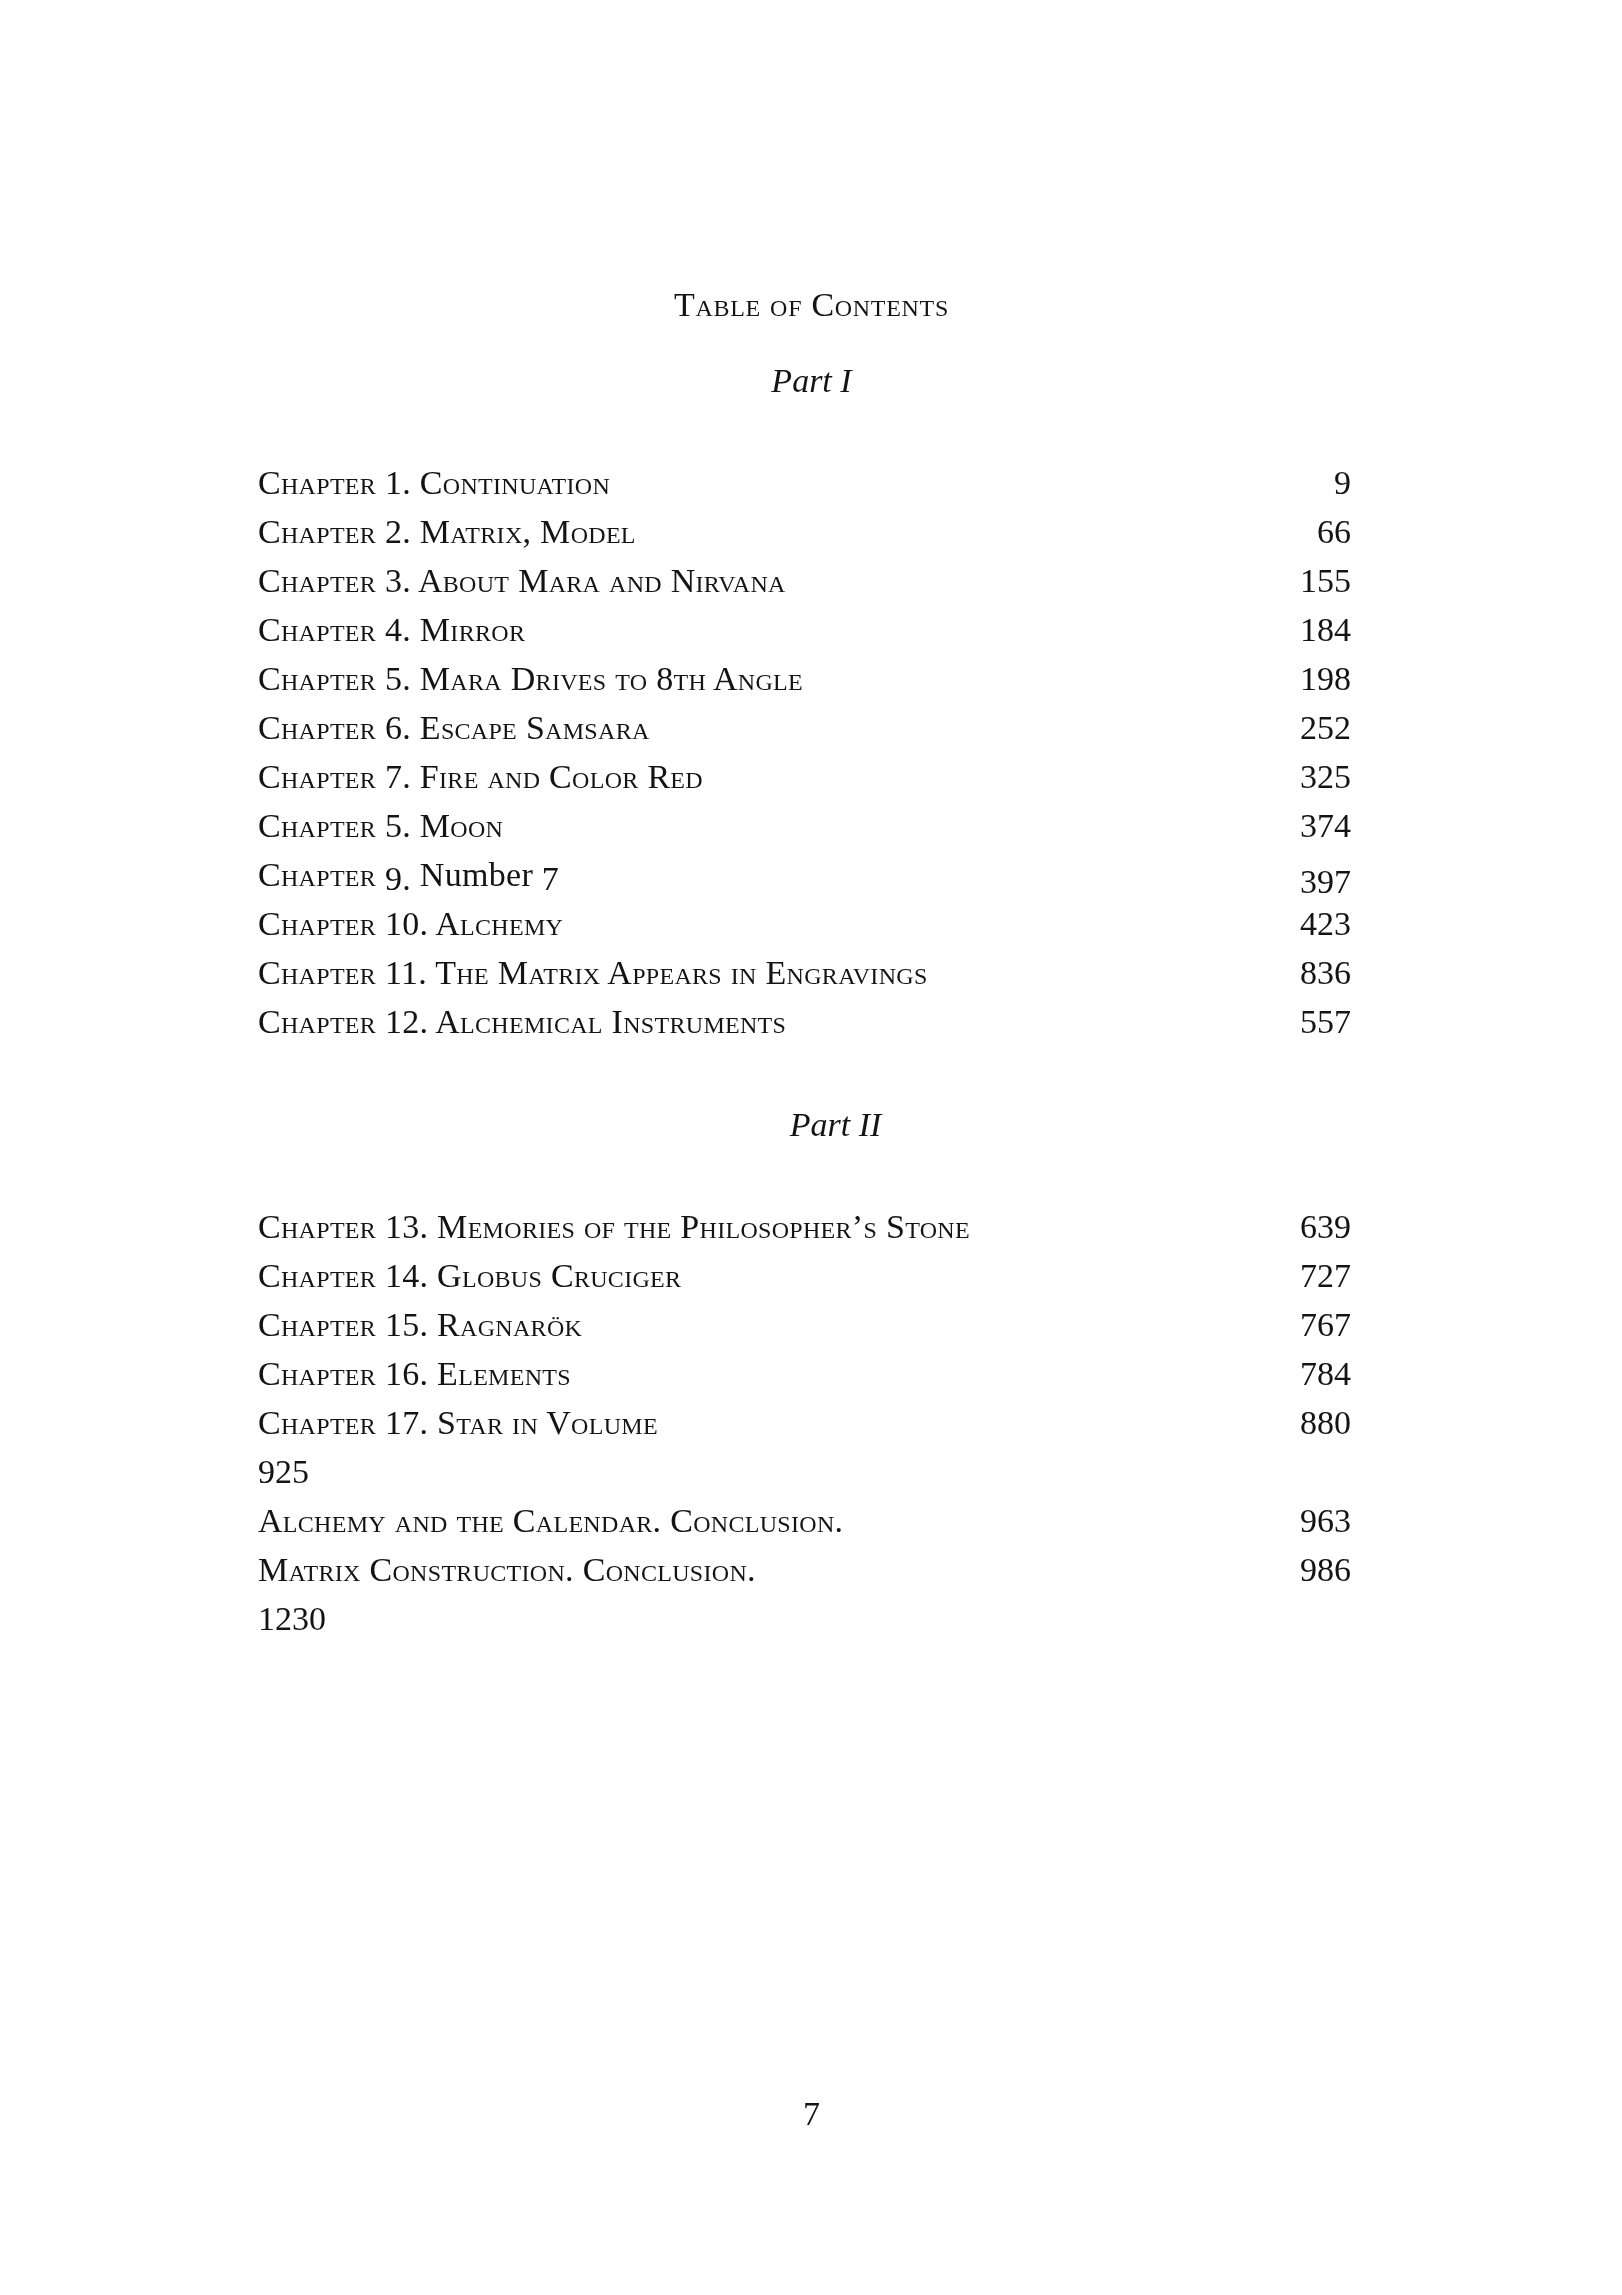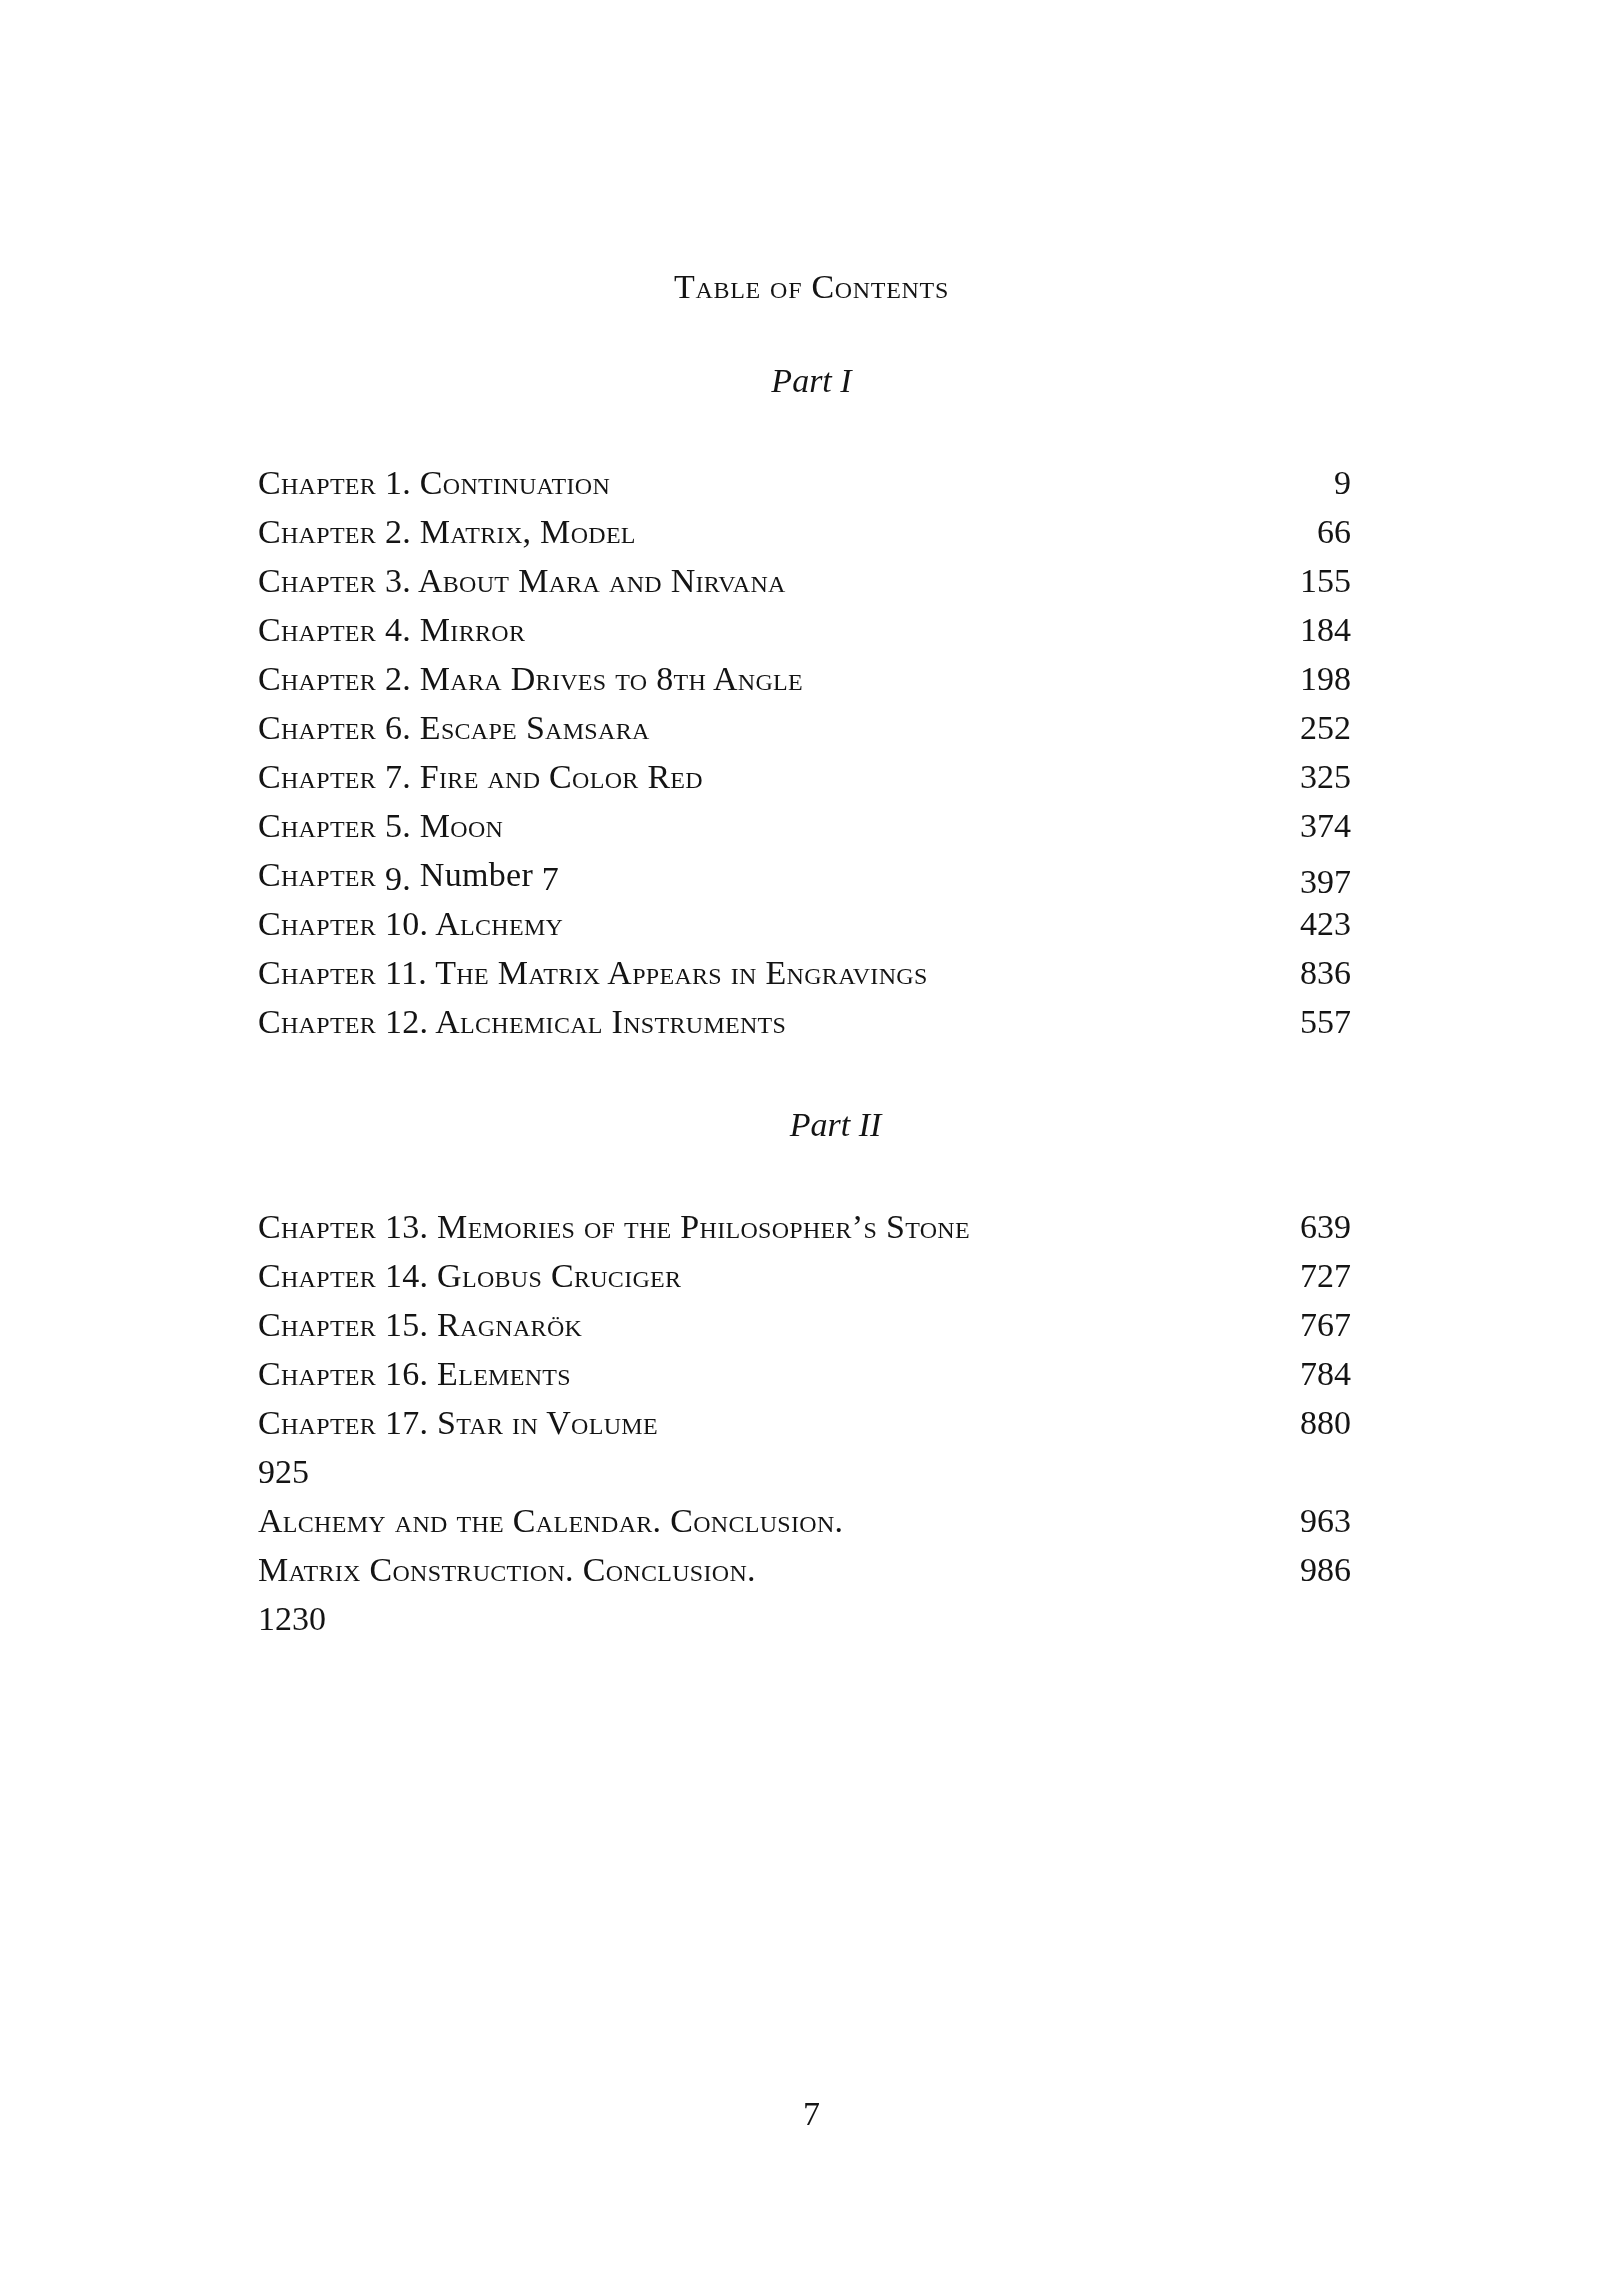--- a/index.html
+++ b/index.html
@@ -11,21 +11,21 @@
     position: relative;
     width: 1623px;
     height: 2295px;
     background: #ffffff;
     color: #141414;
     font-family: "Liberation Serif", "DejaVu Serif", serif;
     overflow: hidden;
   }
   .title {
     position: absolute;
-    top: 267px;
+    top: 285px;
     left: 0;
     width: 100%;
     margin: 0;
     text-align: center;
     font-size: 34px;
     line-height: 39px;
     font-weight: normal;
     font-variant: small-caps;
     letter-spacing: 0.7px;
   }
@@ -109,21 +109,21 @@
       </div>
       <div class="row">
         <span class="row-label">Chapter 3. About Mara and Nirvana</span>
         <span class="row-page">155</span>
       </div>
       <div class="row">
         <span class="row-label">Chapter 4. Mirror</span>
         <span class="row-page">184</span>
       </div>
       <div class="row">
-        <span class="row-label">Chapter 2. Mara Drives to 8th Angle</span>
+        <span class="row-label">Chapter 5. Mara Drives to 8th Angle</span>
         <span class="row-page">198</span>
       </div>
       <div class="row">
         <span class="row-label">Chapter 6. Escape Samsara</span>
         <span class="row-page">252</span>
       </div>
       <div class="row">
         <span class="row-label">Chapter 7. Fire and Color Red</span>
         <span class="row-page">325</span>
       </div>

